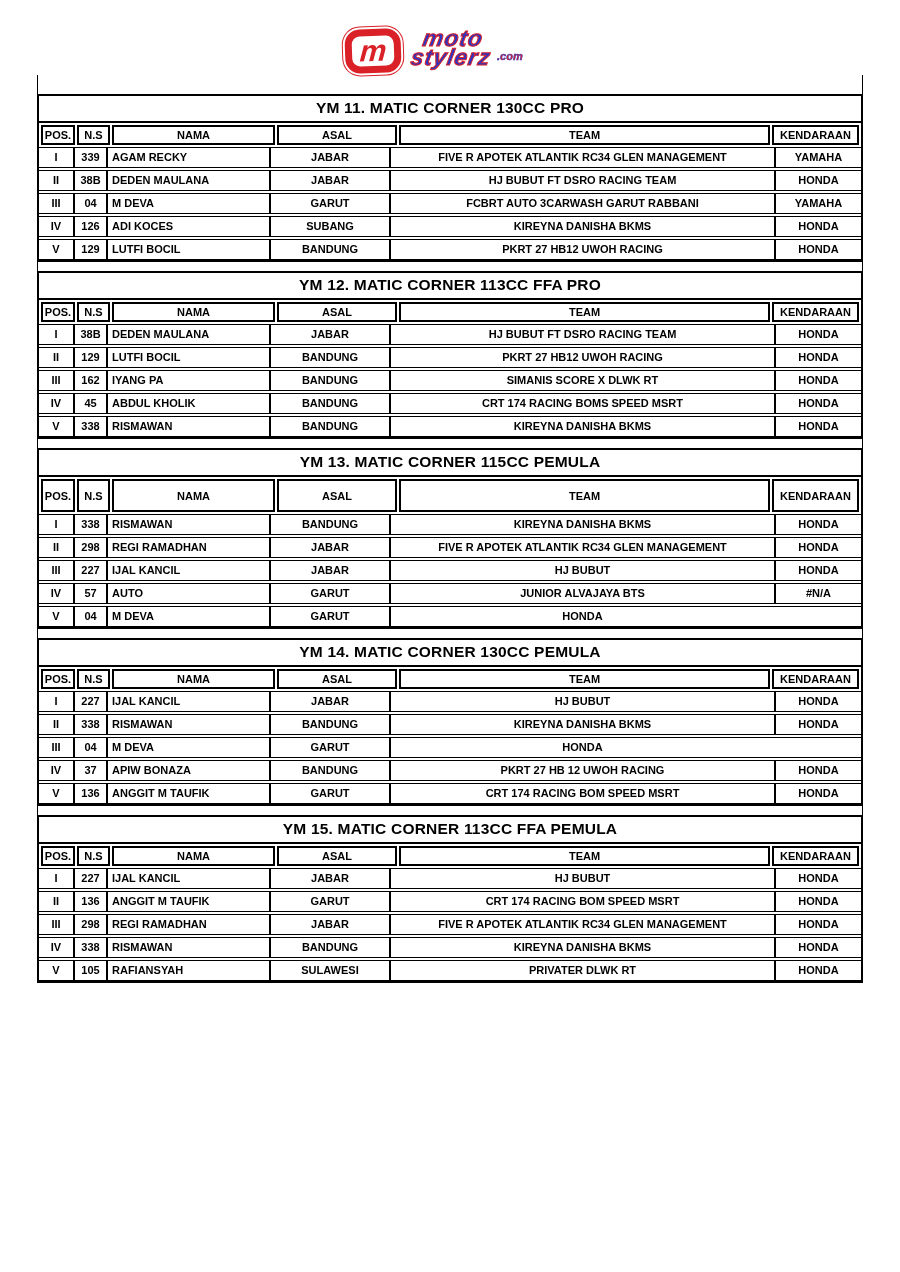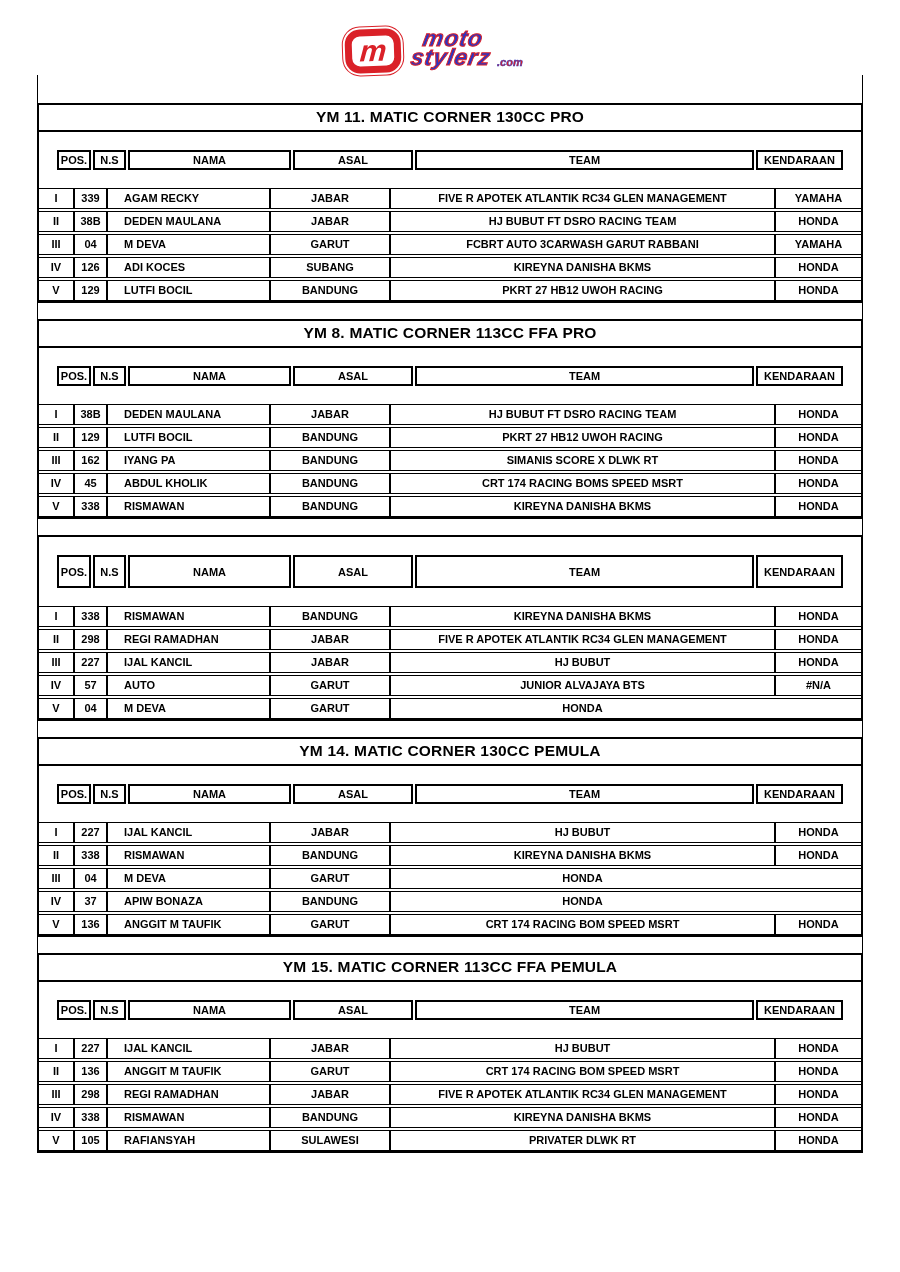--- a/index.html
+++ b/index.html
@@ -45,73 +45,73 @@
     letter-spacing: 1px;
   }
   .word-stylerz {
     left: 6px; top: 20px;
     font-size: 23px; color: #2a36c3;
     -webkit-text-stroke: 1px #da2128;
     transform: skewX(-10deg);
     letter-spacing: 1px;
   }
   .word-dotcom {
-    left: 92px; top: 32px;
+    left: 92px; top: 26px;
     font-size: 11px; color: #da2128;
     -webkit-text-stroke: 0.5px #2a36c3;
   }
 
   
   .sheet {
     margin: 0 37px;
     margin-top: -3px;
     border-left: 1px solid #000;
     border-right: 1px solid #000;
     padding-top: 12px;
   }
   .tbl {
     border: 2px solid #000;
-    margin: 16px -1px 9px;
+    margin: 7px -1px 9px;
     background: #fff;
   }
   .tbl:last-child { margin-bottom: 0; }
 
   .title-row {
     text-align: center;
     font-weight: bold;
     font-size: 15.5px;
     line-height: 18px;
     padding: 3px 0 4px;
     border-bottom: 2px solid #000;
     letter-spacing: 0.2px;
   }
 
   .head, .row {
     display: grid;
     grid-template-columns: 34px 33px 163px 120px 1fr 87px;
   }
-  .head { gap: 2px; padding: 18px; }
+  .head { gap: 2px; padding: 2px; }
   .hcell {
     border: 2px solid #000;
     display: flex; align-items: center; justify-content: center;
     font-weight: bold; font-size: 11px;
     height: 20px;
   }
   .tall .hcell { height: 33px; }
 
   .row { border-top: 1px solid #000; border-bottom: 1px solid #000; }
   .row + .row { margin-top: 2px; }
   .c {
     font-weight: bold; font-size: 11px; line-height: 13px;
     padding: 3px 3px 3px;
     text-align: center;
     white-space: nowrap; overflow: hidden;
   }
   .c + .c { border-left: 2px solid #000; }
-  .c.nama { text-align: left; padding-left: 16px; }
+  .c.nama { text-align: left; padding-left: 4px; }
 </style>
 </head>
 <body>
 
 <div class="logo">
   <div class="badge">
     <span class="mglyph">m</span>
   </div>
   <div class="logo-text">
     <span class="word-moto">moto</span>
@@ -169,21 +169,21 @@
           <div class="c">129</div>
           <div class="c nama">LUTFI BOCIL</div>
           <div class="c">BANDUNG</div>
           <div class="c">PKRT 27 HB12 UWOH RACING</div>
           <div class="c">HONDA</div>
         </div>
       </div>
   </section>
 
   <section class="tbl">
-    <div class="title-row">YM 8. MATIC CORNER 113CC FFA PRO</div>
+    <div class="title-row">YM 12. MATIC CORNER 113CC FFA PRO</div>
     <div class="head">
         <div class="hcell">POS.</div>
         <div class="hcell">N.S</div>
         <div class="hcell">NAMA</div>
         <div class="hcell">ASAL</div>
         <div class="hcell">TEAM</div>
         <div class="hcell">KENDARAAN</div>
       </div>
     <div class="body">
         <div class="row">
@@ -223,20 +223,21 @@
           <div class="c">338</div>
           <div class="c nama">RISMAWAN</div>
           <div class="c">BANDUNG</div>
           <div class="c">KIREYNA DANISHA BKMS</div>
           <div class="c">HONDA</div>
         </div>
       </div>
   </section>
 
   <section class="tbl tall">
+    <div class="title-row">YM 13. MATIC CORNER 115CC PEMULA</div>
     <div class="head">
         <div class="hcell">POS.</div>
         <div class="hcell">N.S</div>
         <div class="hcell">NAMA</div>
         <div class="hcell">ASAL</div>
         <div class="hcell">TEAM</div>
         <div class="hcell">KENDARAAN</div>
       </div>
     <div class="body">
         <div class="row">
@@ -313,20 +314,21 @@
           <div class="c">04</div>
           <div class="c nama">M DEVA</div>
           <div class="c">GARUT</div>
           <div class="c">HONDA</div>
         </div>
         <div class="row">
           <div class="c">IV</div>
           <div class="c">37</div>
           <div class="c nama">APIW BONAZA</div>
           <div class="c">BANDUNG</div>
+          <div class="c">PKRT 27 HB 12 UWOH RACING</div>
           <div class="c">HONDA</div>
         </div>
         <div class="row">
           <div class="c">V</div>
           <div class="c">136</div>
           <div class="c nama">ANGGIT M TAUFIK</div>
           <div class="c">GARUT</div>
           <div class="c">CRT 174 RACING BOM SPEED MSRT</div>
           <div class="c">HONDA</div>
         </div>

